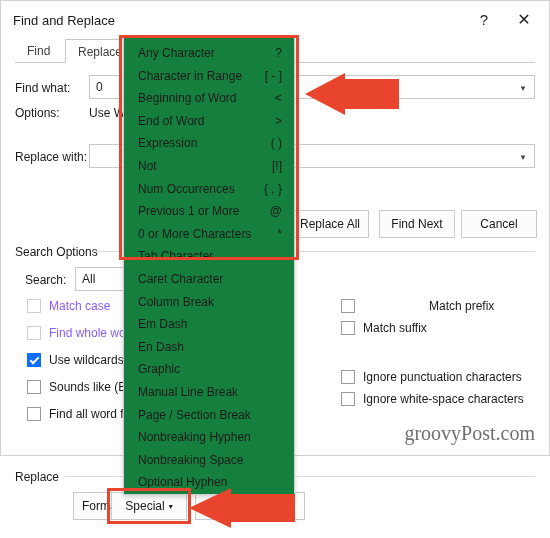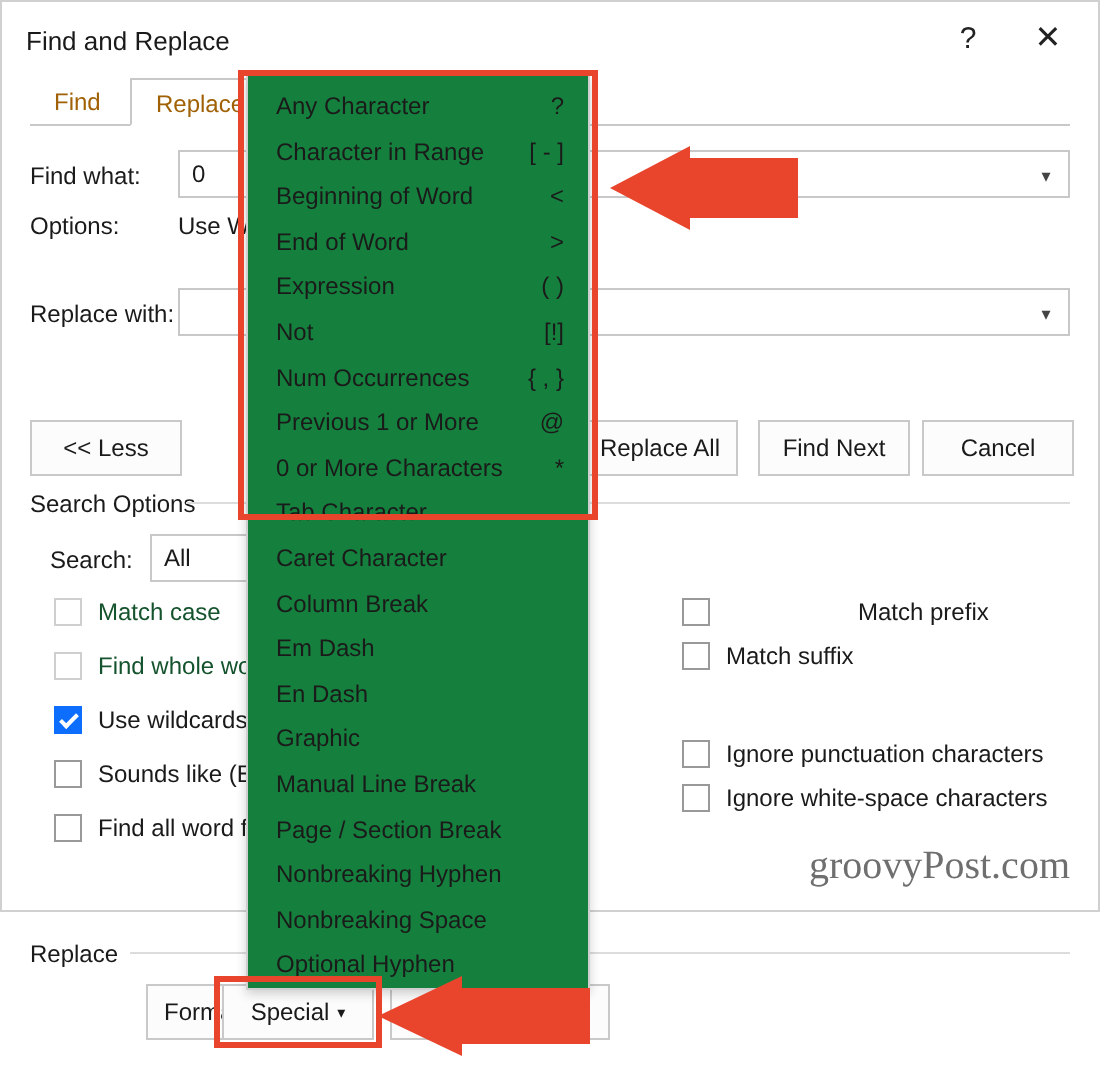--- a/index.html
+++ b/index.html
@@ -58,21 +58,21 @@
     width: 520px;
     height: 26px;
   }
   .tab {
     position: absolute;
     top: 0;
     height: 24px;
     line-height: 24px;
     padding: 0 12px;
     font-size: 12px;
-    color: #a16207;
+    color: #404040;
     box-sizing: border-box;
   }
   .tab.inactive {
     border-bottom: 1px solid #c8c8c8;
   }
   .tab.active {
     border: 1px solid #c8c8c8;
     border-bottom: 1px solid #ffffff;
     background: #ffffff;
     z-index: 3;
@@ -187,21 +187,21 @@
     transform: rotate(45deg);
   }
   .chk.dim {
     border-color: #cfcfcf;
   }
   .chklbl {
     position: absolute;
     font-size: 12px;
     color: #1a1a1a;
   }
-  .chklbl.dim { color: #14532d; }
+  .chklbl.dim { color: #8b5cf6; }
 
   
   #replace-foot {
     left: 14px; top: 469px;
     font-size: 12px;
   }
   #replace-foot-line {
     position: absolute;
     left: 64px; top: 475px;
     width: 470px; height: 1px;
@@ -287,21 +287,20 @@
 
   <div class="lbl" id="lbl-options">Options:</div>
   <div class="lbl" id="options-val">Use Wildcards</div>
 
   <div class="lbl" id="lbl-replacewith">Replace with:</div>
   <div class="field" id="field-replace">
     <span class="val"></span>
     <span class="combo-arrow">▾</span>
   </div>
 
-  <div class="btn" id="btn-less">&lt;&lt; Less</div>
   <div class="btn" id="btn-replace">Replace</div>
   <div class="btn" id="btn-replaceall">Replace All</div>
   <div class="btn" id="btn-findnext">Find Next</div>
   <div class="btn" id="btn-cancel">Cancel</div>
 
   <div class="lbl" id="so-title">Search Options</div>
   <div id="so-line"></div>
 
   <div class="lbl" id="lbl-search">Search:</div>
   <div class="field" id="field-search">

